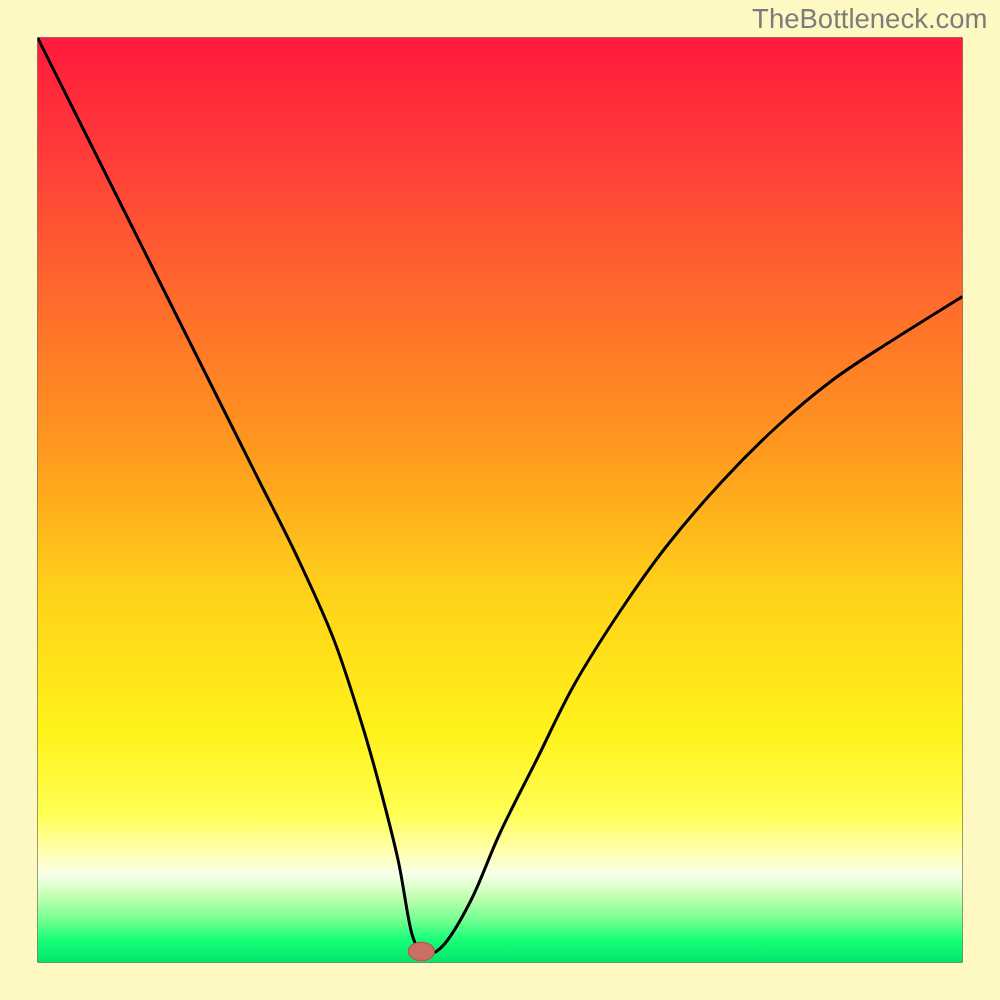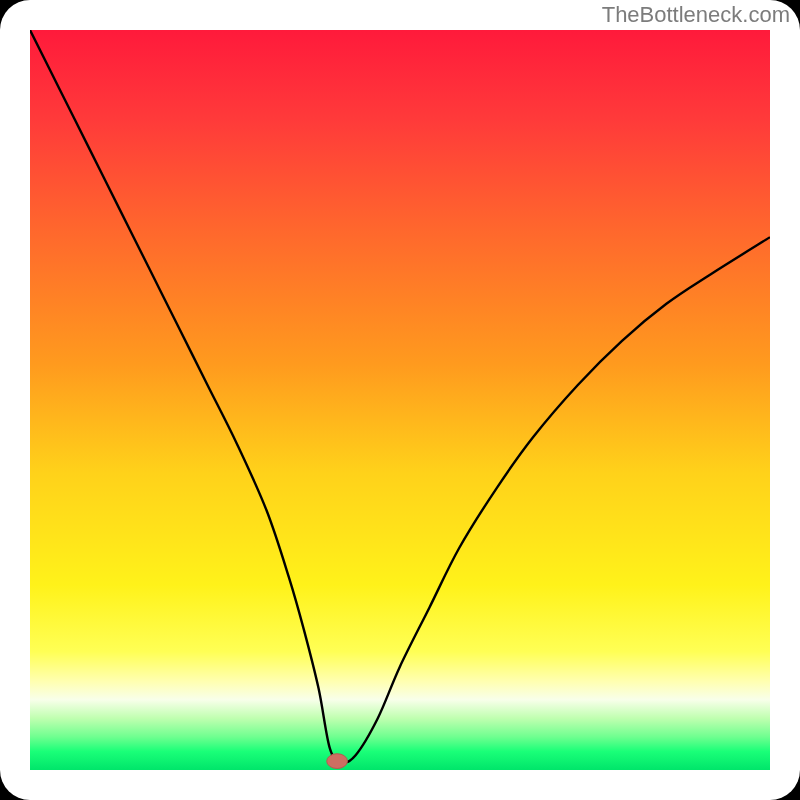--- a/index.html
+++ b/index.html
@@ -8,22 +8,21 @@
     width: 800px;
     height: 800px;
     overflow: hidden;
     background: #000;
     font-family: Arial, Helvetica, sans-serif;
   }
   .frame {
     position: relative;
     width: 800px;
     height: 800px;
-    background: #ffffff;
-    border-radius: 30px;
+    background: #fef9c3;
   }
   .watermark {
     position: absolute;
     top: 2px;
     right: 10px;
     color: #7c7c7c;
     font-size: 22px;
     font-weight: 500;
     letter-spacing: 0px;
     user-select: none;

